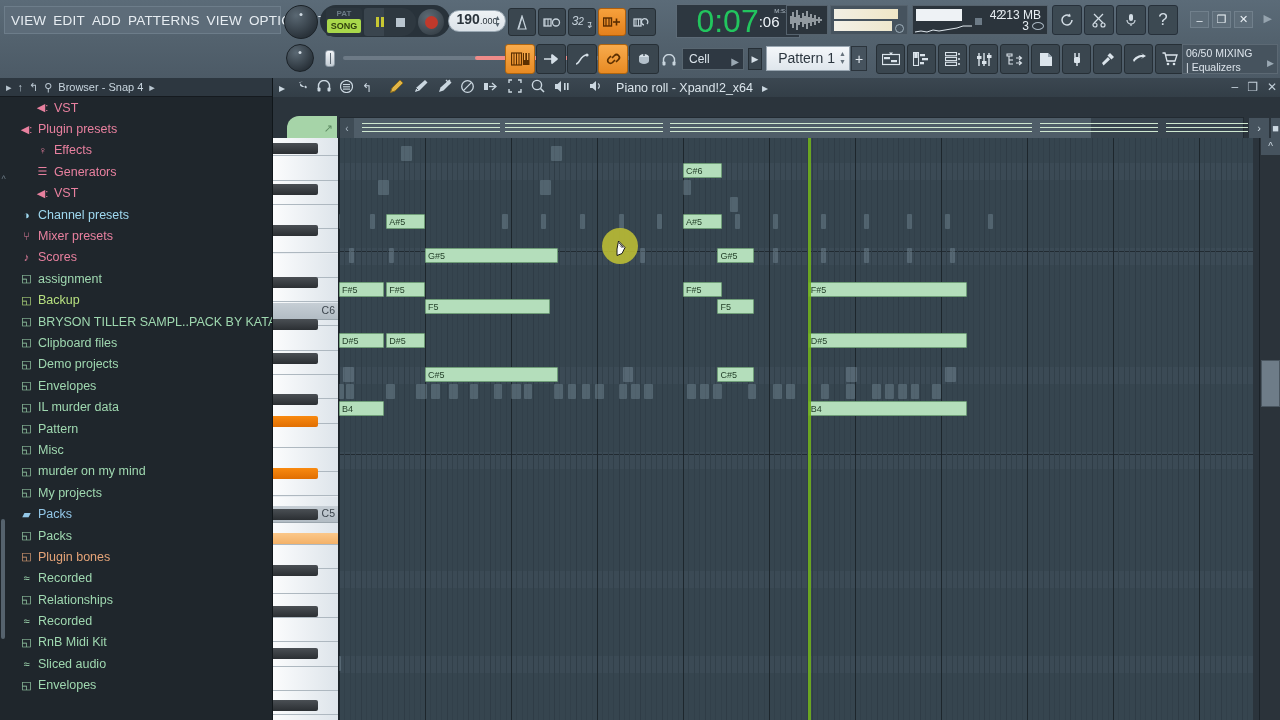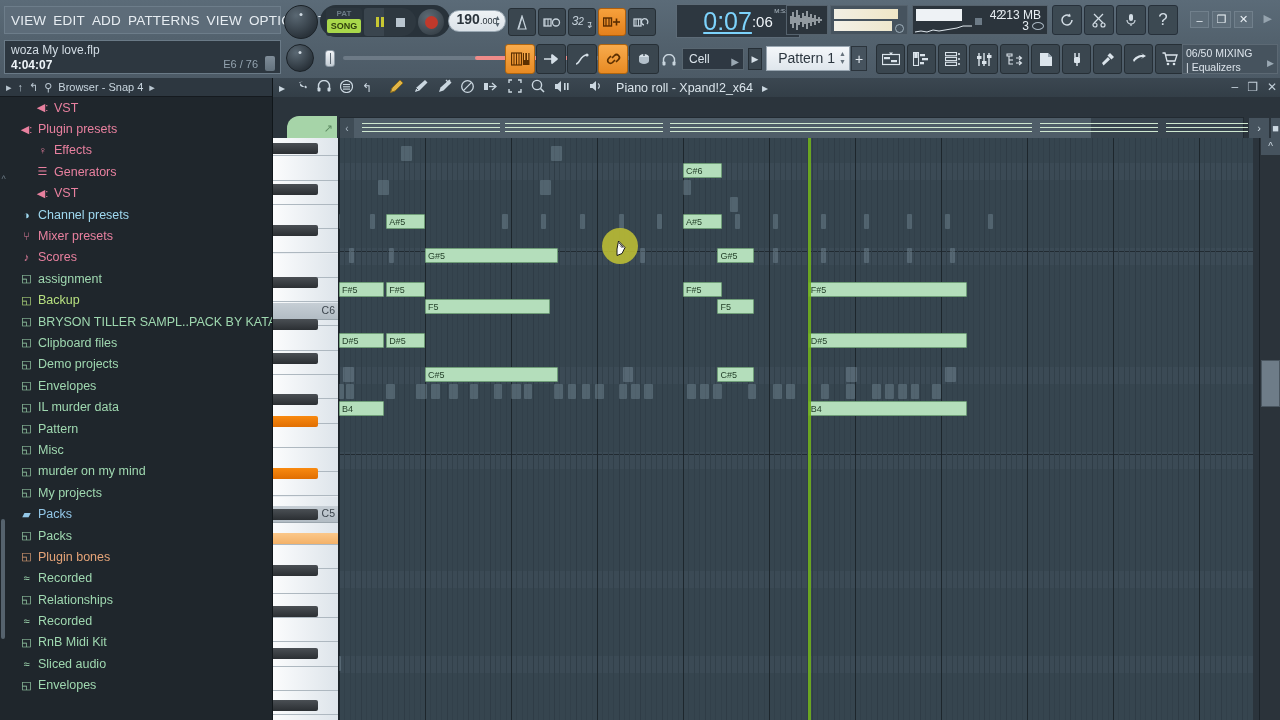--- a/index.html
+++ b/index.html
@@ -53,21 +53,21 @@
   .tempo .sp{ position:absolute; right:4px; top:3px; color:#57646e; font-size:7px; line-height:7px;}
 
   .ticon{ position:absolute; top:8px; width:28px; height:28px; border-radius:3px;
      background:#3a464f; border:1px solid #262f36; display:flex;align-items:center;
      justify-content:center; color:#c6d2db; font-size:13px; }
   .ticon.on{ background:linear-gradient(180deg,#f7a13c,#e3801c); border-color:#b05f0c; color:#5a2c00;}
 
   .clockbox{ position:absolute; left:676px; top:4px; width:124px; height:34px;
      background:#2d3740; border:1px solid #5d6b77; display:flex; align-items:center;
      justify-content:center; }
-  .clockbox .big{ color:#7dd3fc; font-size:25px; letter-spacing:0px; font-weight:300;text-decoration:underline;}
+  .clockbox .big{ color:#22c55e; font-size:32px; letter-spacing:0px; font-weight:300;}
   .clockbox .small{ color:#f0f5f9; font-size:15px; }
   .clockbox .unit{ position:absolute; right:4px; top:3px; color:#b6c3cd; font-size:6px; }
 
   .wavebox{ position:absolute; left:786px; top:5px; width:42px; height:30px;
      background:#2b343c; border:1px solid #55626d; overflow:hidden;}
   .meterbox{ position:absolute; left:830px; top:5px; width:78px; height:30px;
      background:#46535e; border:1px solid #55626d;}
   .meterbox .m1{ position:absolute; left:3px; top:3px; width:64px; height:10px;
      background:linear-gradient(90deg,#f2efe3,#efe6c6);}
   .meterbox .m2{ position:absolute; left:3px; top:15px; width:58px; height:10px;
@@ -239,26 +239,20 @@
         <span>VIEW</span>
         <span>EDIT</span>
         <span>ADD</span>
         <span>PATTERNS</span>
         <span>VIEW</span>
         <span>OPTIONS</span>
         <span>TOOLS</span>
         <span>HELP</span>
       </div>
 
-    <div class="projinfo">
-      <div class="pname">woza My love.flp</div>
-      <div class="ptime">4:04:07</div>
-      <div class="pright">E6 / 76</div>
-      <div class="picon"></div>
-    </div>
 
     <div class="knob knob-big"></div>
     <div class="knob knob-sm"></div>
 
     <div class="tgroup" style="left:320px; top:5px; width:130px;"></div>
 
     <div class="songbtn">
       <div class="pat">PAT</div>
       <div class="song">SONG</div>
     </div>

